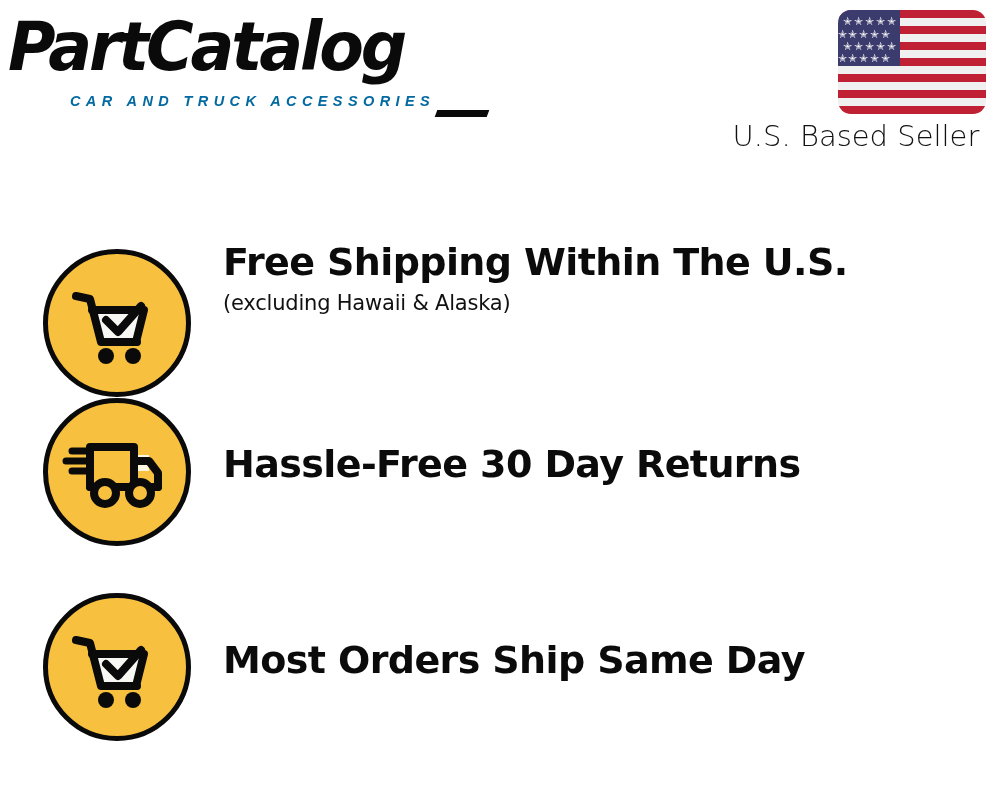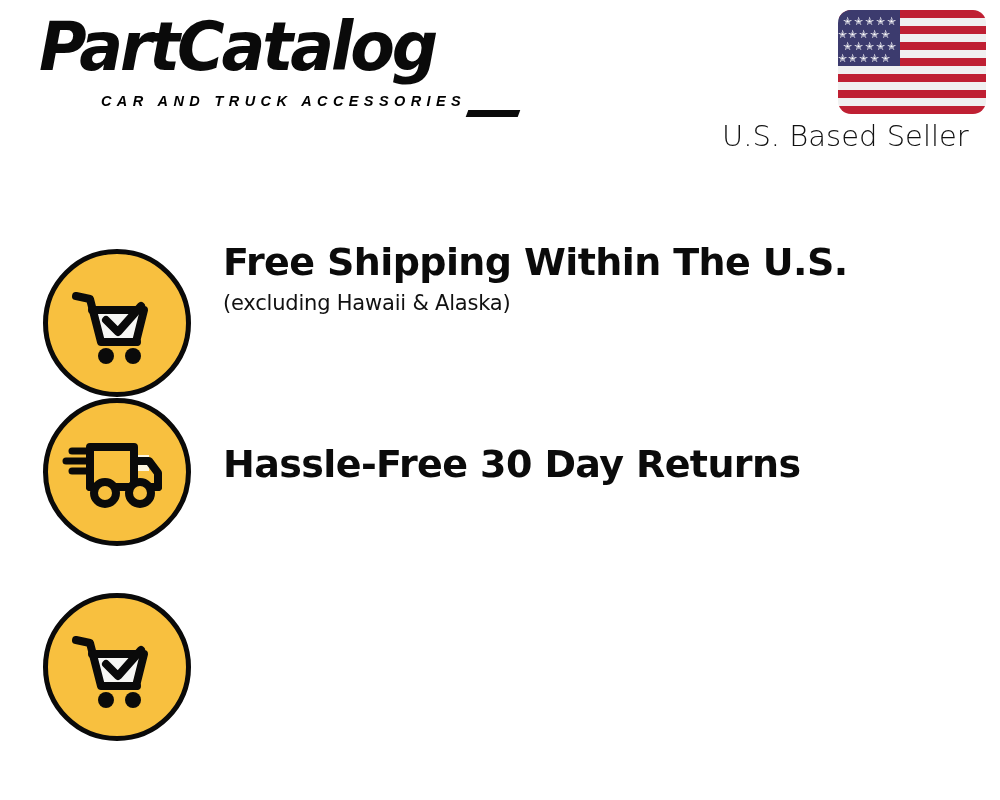--- a/index.html
+++ b/index.html
@@ -19,21 +19,21 @@
   
   #header {
     position: absolute;
     left: 0; top: 0;
     width: 1000px;
     height: 165px;
   }
 
   #brand-logo {
     position: absolute;
-    left: 39px;
+    left: 8px;
     top: 18px;
     width: 470px;
     height: 100px;
   }
   #brand-wordmark {
     position: absolute;
     left: 0;
     top: -4px;
     font-family: "DejaVu Sans", sans-serif;
     font-size: 67px;
@@ -48,21 +48,21 @@
   }
   #brand-tagline {
     position: absolute;
     left: 62px;
     top: 76px;
     font-family: "Liberation Sans", sans-serif;
     font-size: 14.5px;
     font-weight: bold;
     font-style: italic;
     letter-spacing: 5.4px;
-    color: #000000;
+    color: #0369a1;
     white-space: nowrap;
     line-height: 1;
   }
   #brand-underline {
     position: absolute;
     left: 428px;
     top: 92px;
     width: 52px;
     height: 7px;
     background: #0a0a0a;
@@ -96,21 +96,21 @@
     color: #ffffff;
     font-size: 11px;
     line-height: 1;
   }
 
   #seller-label {
     position: absolute;
     left: 722px;
     top: 119px;
     width: 268px;
-    text-align: left;
+    text-align: center;
     font-family: "DejaVu Sans", sans-serif;
     font-size: 29px;
     font-weight: 300;
     color: #111111;
     letter-spacing: 0px;
     white-space: nowrap;
   }
 
   
   .feature-row {
@@ -274,13 +274,16 @@
   <div class="feature-icon-circle">
     <svg viewBox="0 0 138 138" xmlns="http://www.w3.org/2000/svg">
       <path d="M46 58 L92 58 L85 85 L52 85 Z" fill="#f7f7f4"></path>
       <path d="M28 42 L42 45 L53 88 L89 88" fill="none" stroke="#0a0a0a" stroke-width="8" stroke-linecap="round" stroke-linejoin="round"></path>
       <path d="M44 56 L96 56 L88 88" fill="none" stroke="#0a0a0a" stroke-width="8" stroke-linecap="round" stroke-linejoin="round"></path>
       <path d="M58 66 L70 78 L93 52" fill="none" stroke="#0a0a0a" stroke-width="8" stroke-linecap="round" stroke-linejoin="round"></path>
       <circle cx="58" cy="102" r="8" fill="#0a0a0a"></circle>
       <circle cx="85" cy="102" r="8" fill="#0a0a0a"></circle>
     </svg>
   </div>
+  <div class="feature-text">
+    <div class="feature-heading">Most Orders Ship Same Day</div>
+  </div>
 </div>
 
 </body></html>

